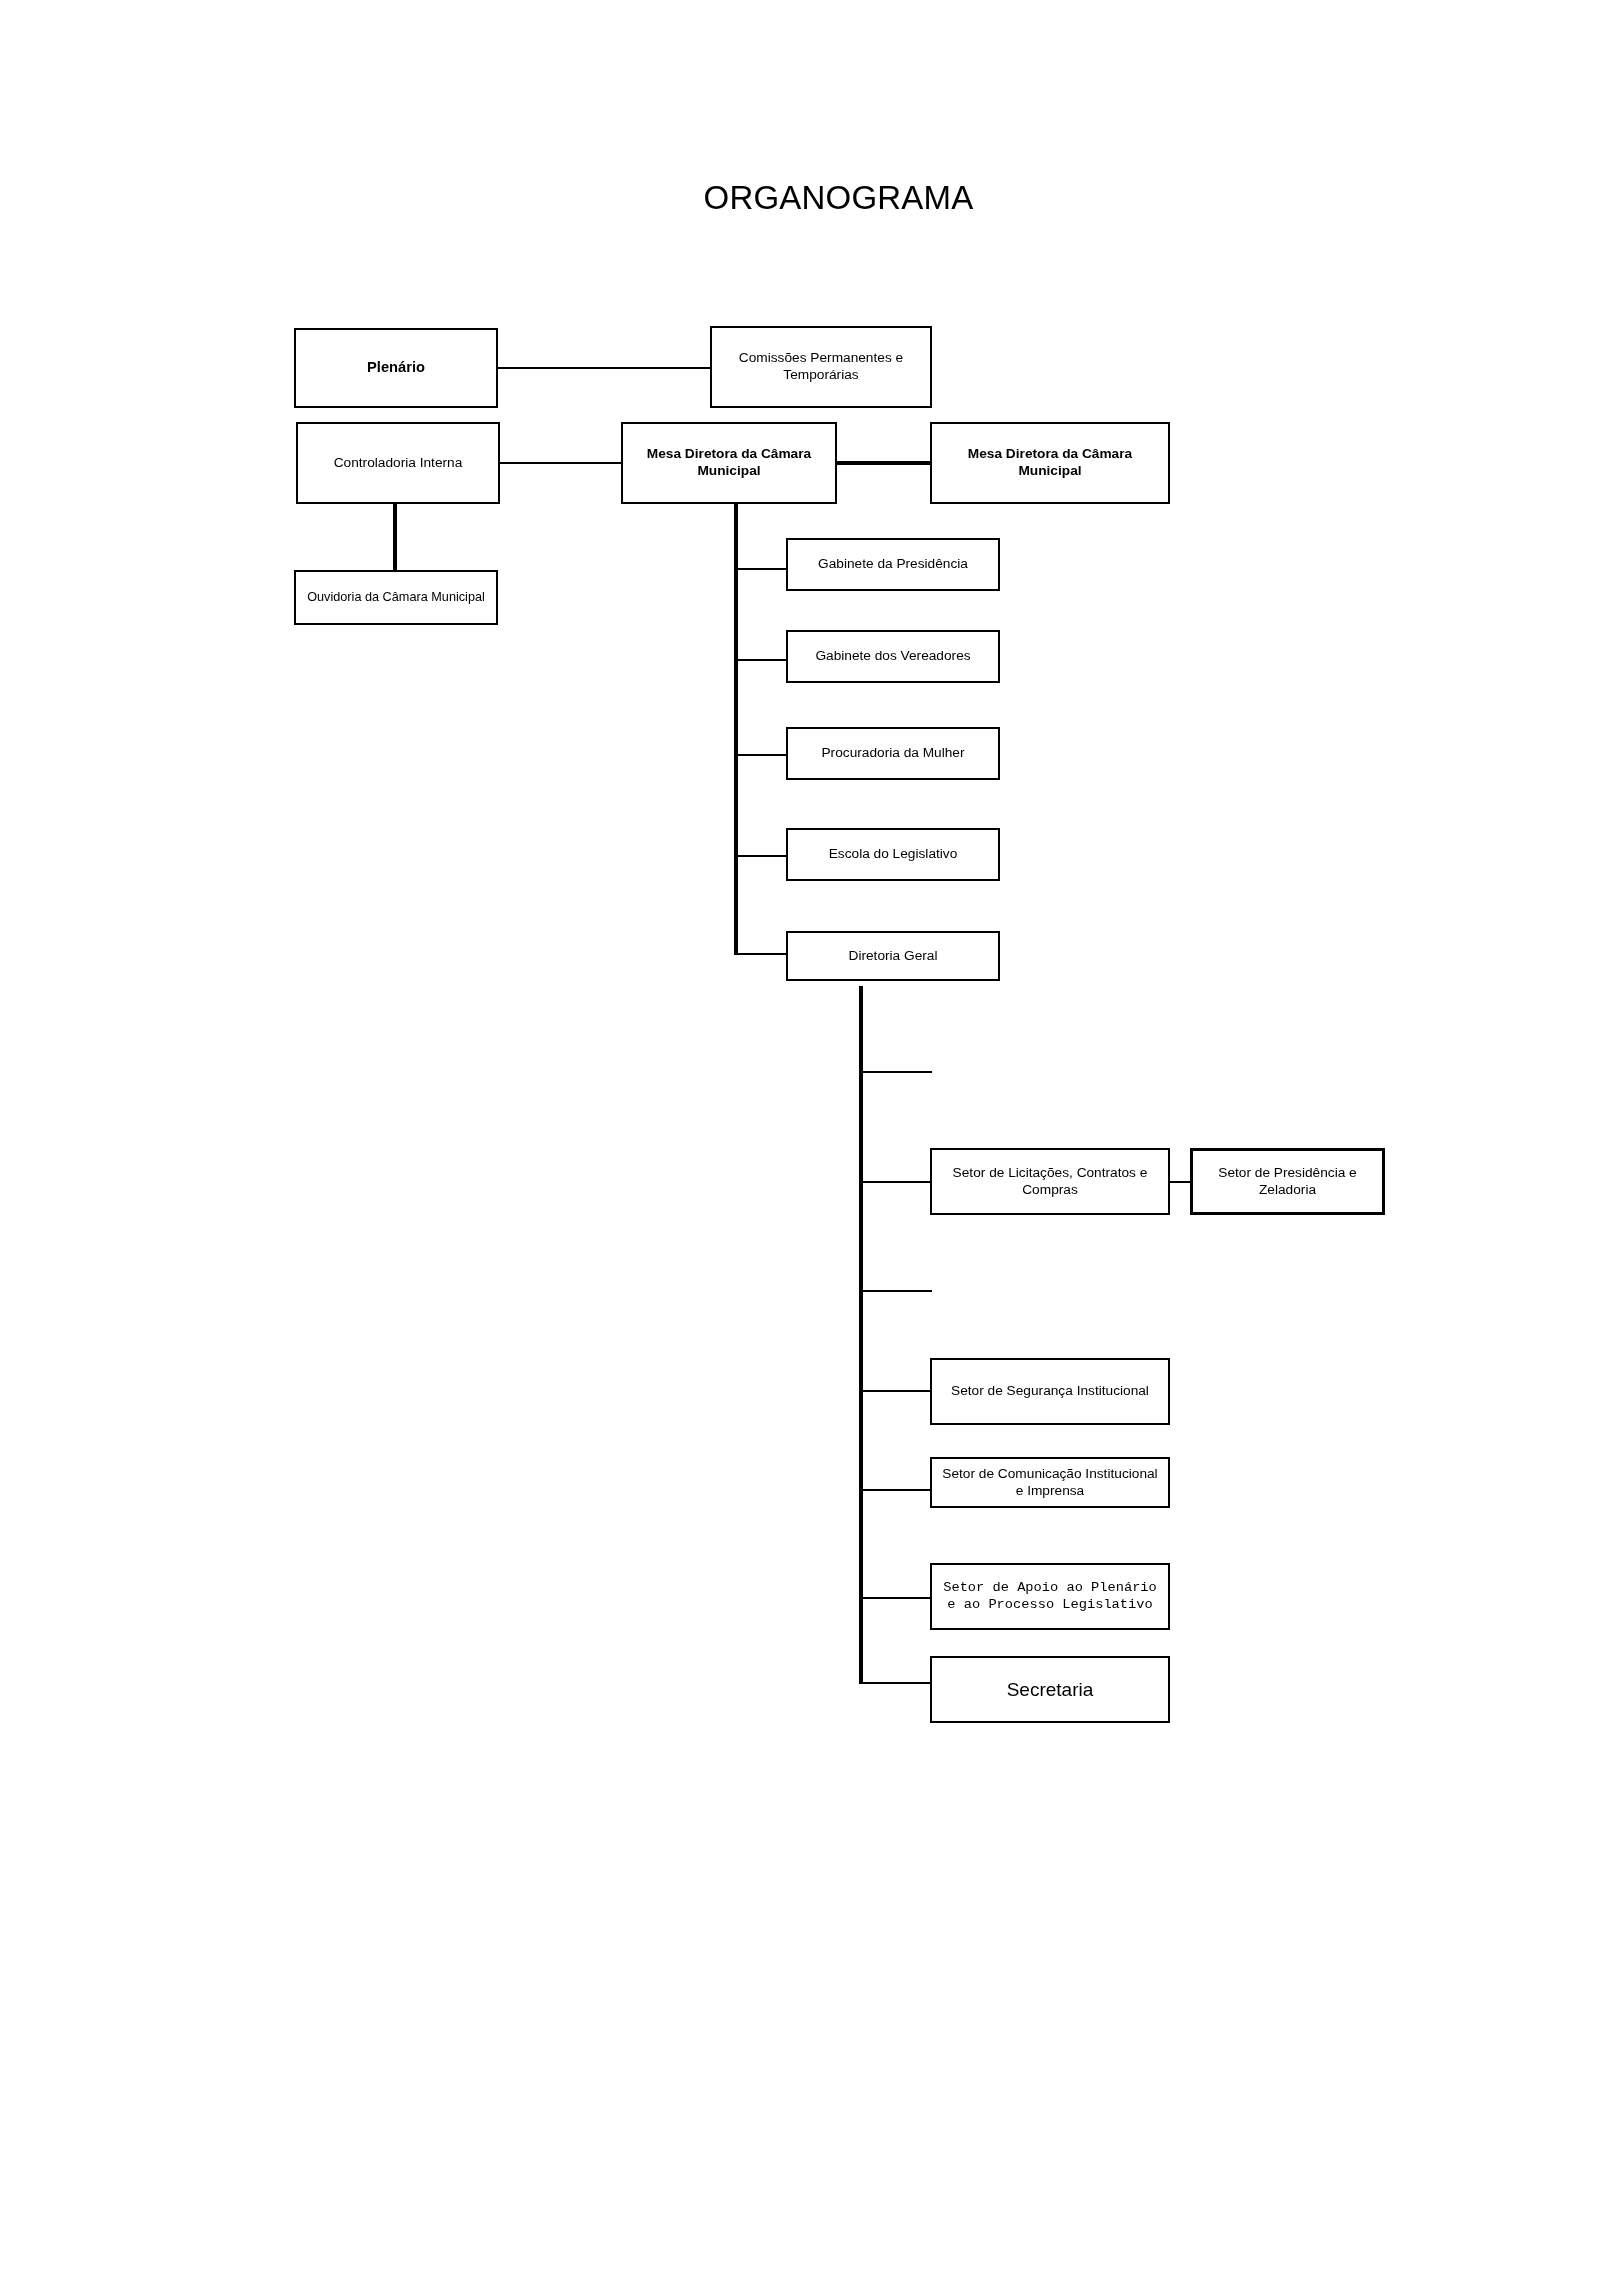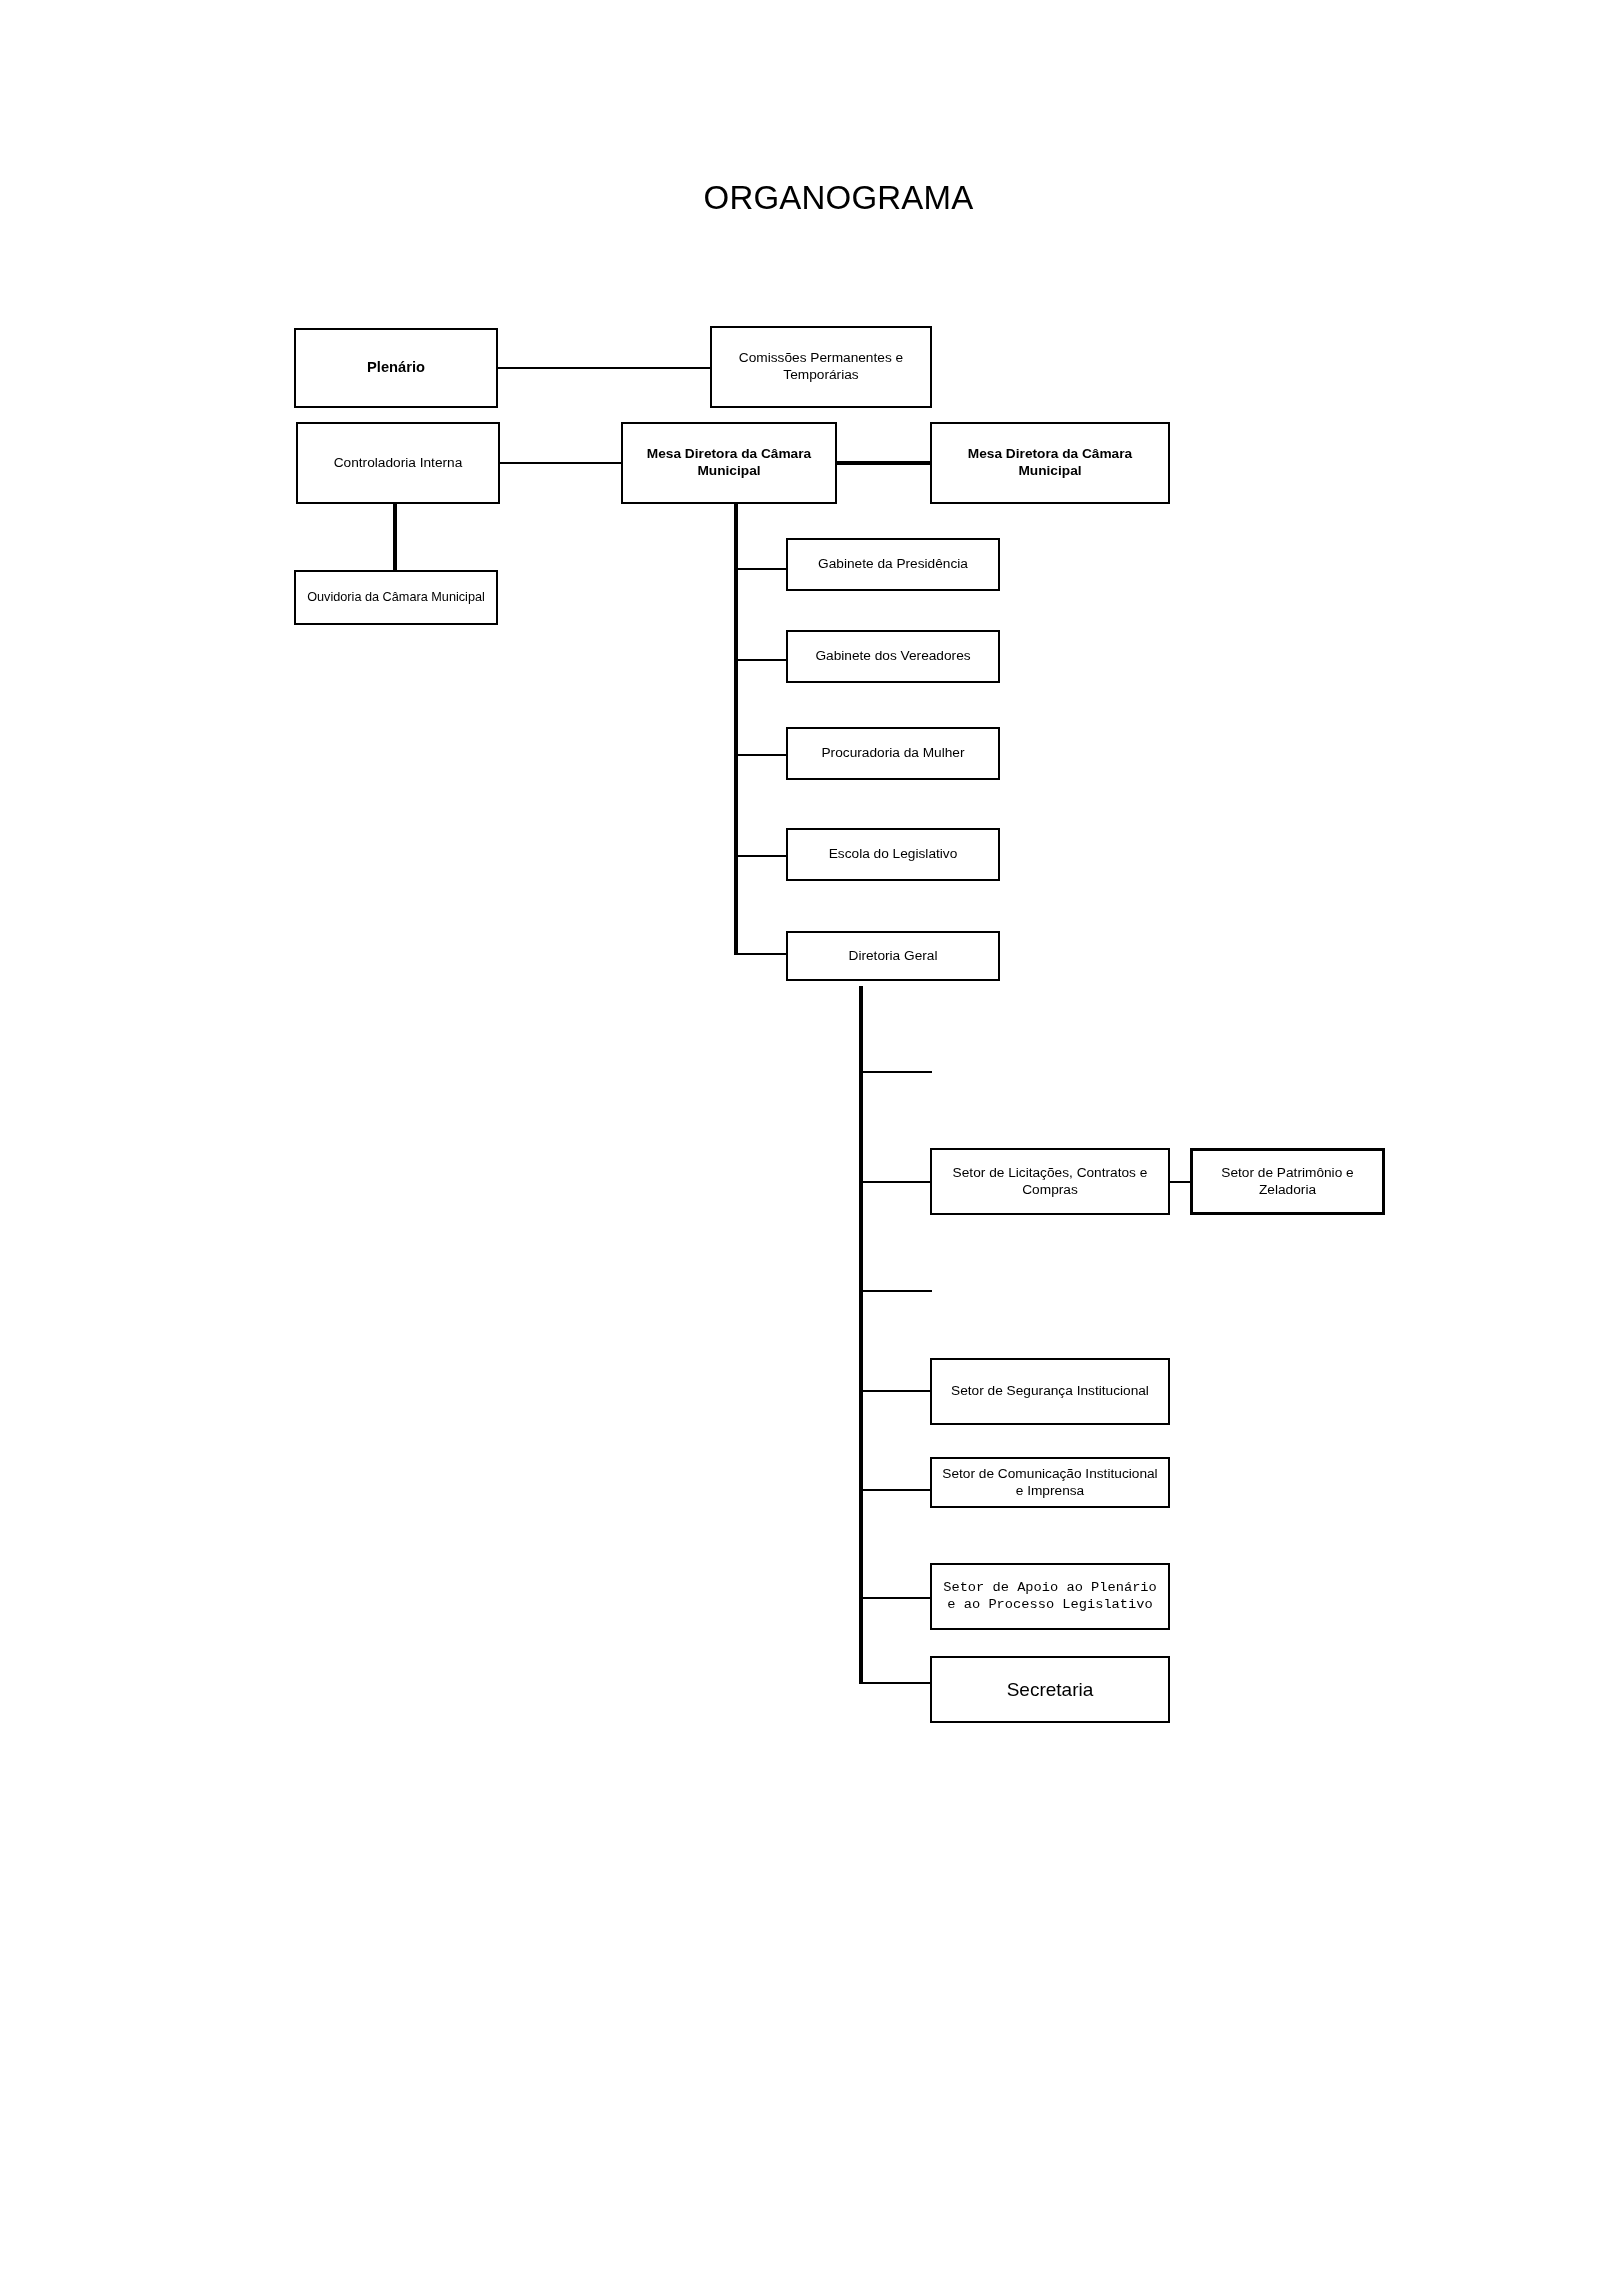--- a/index.html
+++ b/index.html
@@ -135,21 +135,21 @@
   <div class="node" style="left:758px; top:931px; width:214px; height:50px; font-size:13.7px;">
     <span class="lbl">Diretoria Geral</span>
   </div>
 
 
   <div class="node" style="left:902px; top:1148px; width:240px; height:67px; font-size:13.7px;">
     <span class="lbl">Setor de Licitações, Contratos e Compras</span>
   </div>
 
   <div class="node thick" style="left:1162px; top:1148px; width:195px; height:67px; font-size:13.7px;">
-    <span class="lbl">Setor de Patrimônio e Zeladoria</span>
+    <span class="lbl">Setor de Presidência e Zeladoria</span>
   </div>
 
 
   <div class="node" style="left:902px; top:1358px; width:240px; height:67px; font-size:13.7px;">
     <span class="lbl">Setor de Segurança Institucional</span>
   </div>
 
   <div class="node" style="left:902px; top:1457px; width:240px; height:51px; font-size:13.7px;">
     <span class="lbl">Setor de Comunicação Institucional e Imprensa</span>
   </div>

